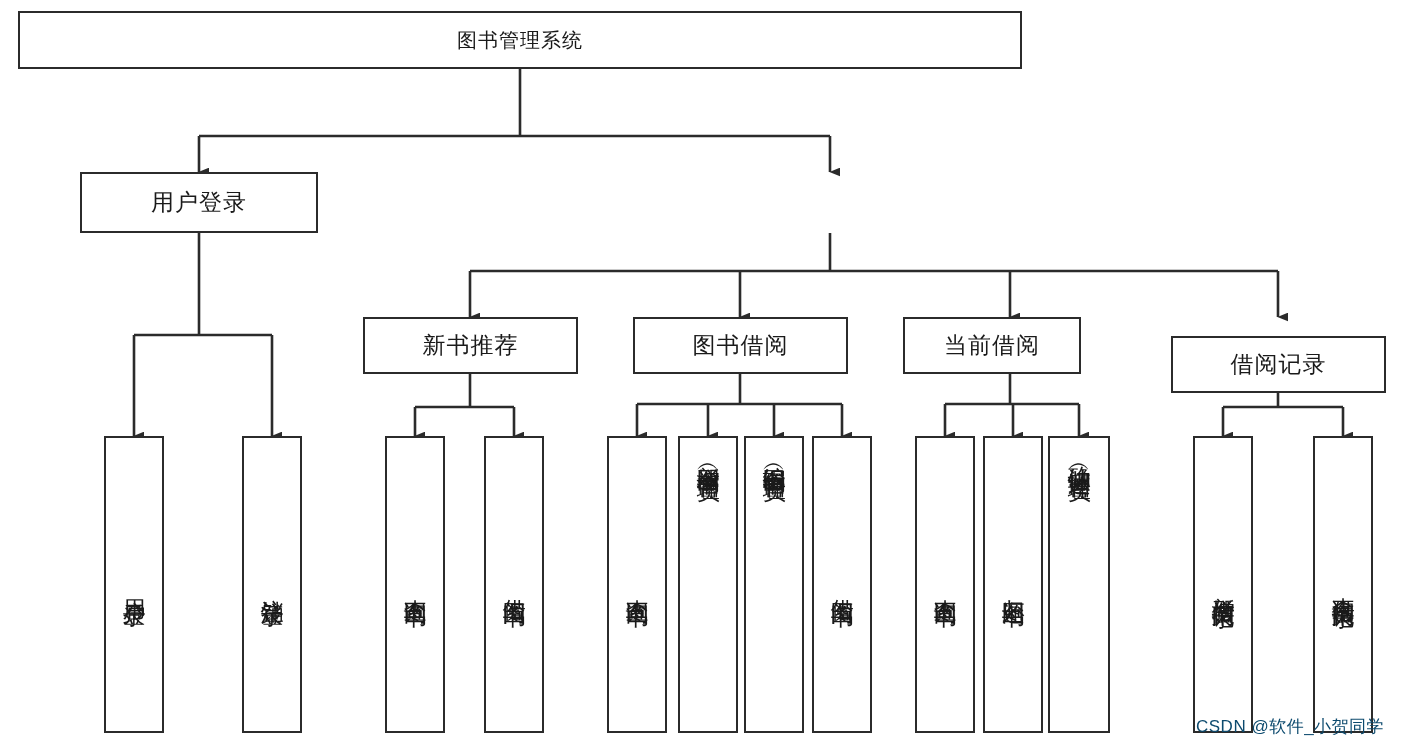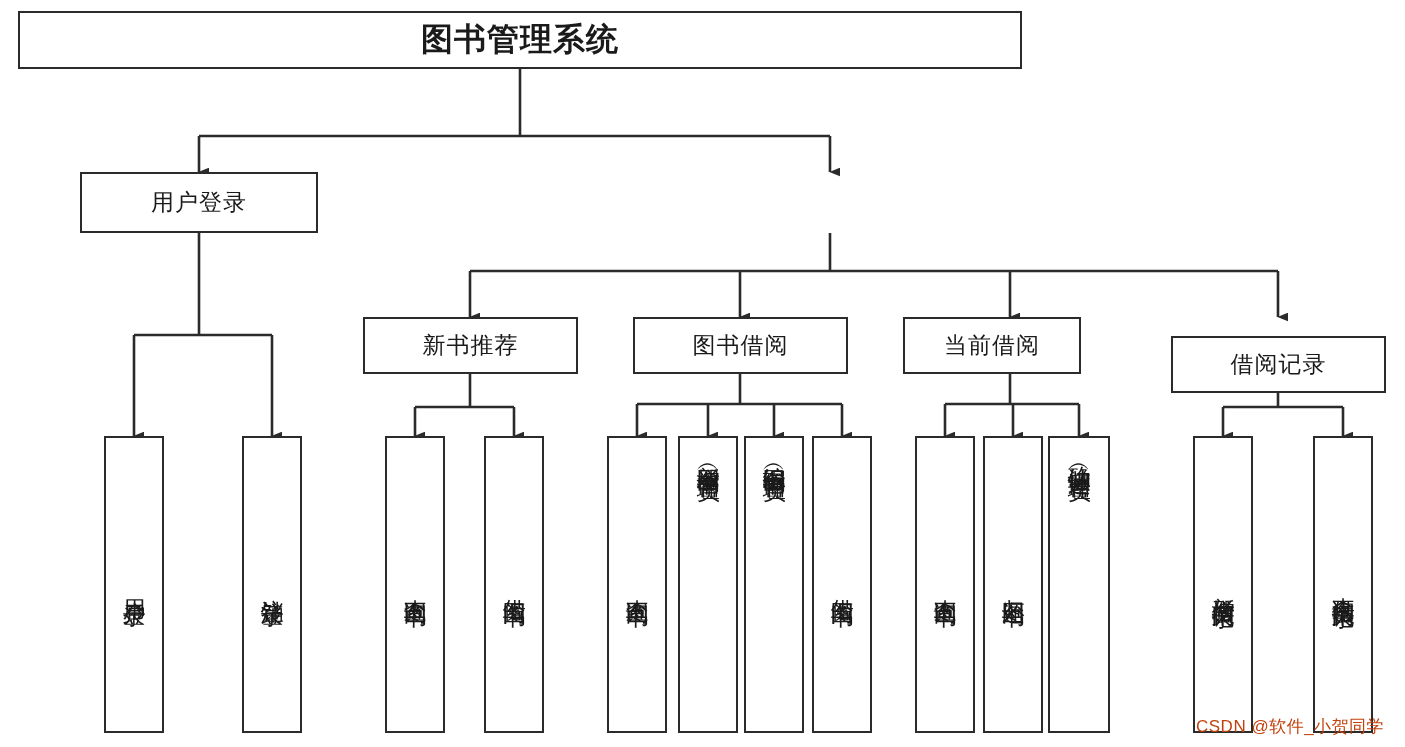--- a/index.html
+++ b/index.html
@@ -36,22 +36,21 @@
     color: #1a1a1a;
   }
   .node.root,
   .node.level2,
   .node.level3 {
     font-size: 23px;
     letter-spacing: 1px;
     white-space: nowrap;
   }
   .node.root {
-    font-size: 32px;
-    font-weight: bold;
+    font-size: 20px;
   }
   
   .node.leaf {
     align-items: flex-start;
     justify-content: center;
     padding-top: 10px;
   }
   .node.leaf .vtext {
     writing-mode: vertical-rl;
     text-orientation: upright;
@@ -176,15 +175,15 @@
   <div class="node leaf" style="left: 1048px; top: 436px; width: 62px; height: 297px;">
     <span class="vtext">确认归还（管理员）</span>
   </div>
   <div class="node leaf centered" style="left: 1193px; top: 436px; width: 60px; height: 297px;">
     <span class="vtext">新增借阅记录</span>
   </div>
   <div class="node leaf centered" style="left: 1313px; top: 436px; width: 60px; height: 297px;">
     <span class="vtext">查询借阅记录</span>
   </div>
 
-  <div class="watermark" style="left: 1196px; top: 715px; color: #c2410c;">CSDN @软件_小贺同学</div>
+  <div class="watermark" style="left: 1196px; top: 715px; color: #0c4a6e;">CSDN @软件_小贺同学</div>
 
 </div>
 
 </body></html>

